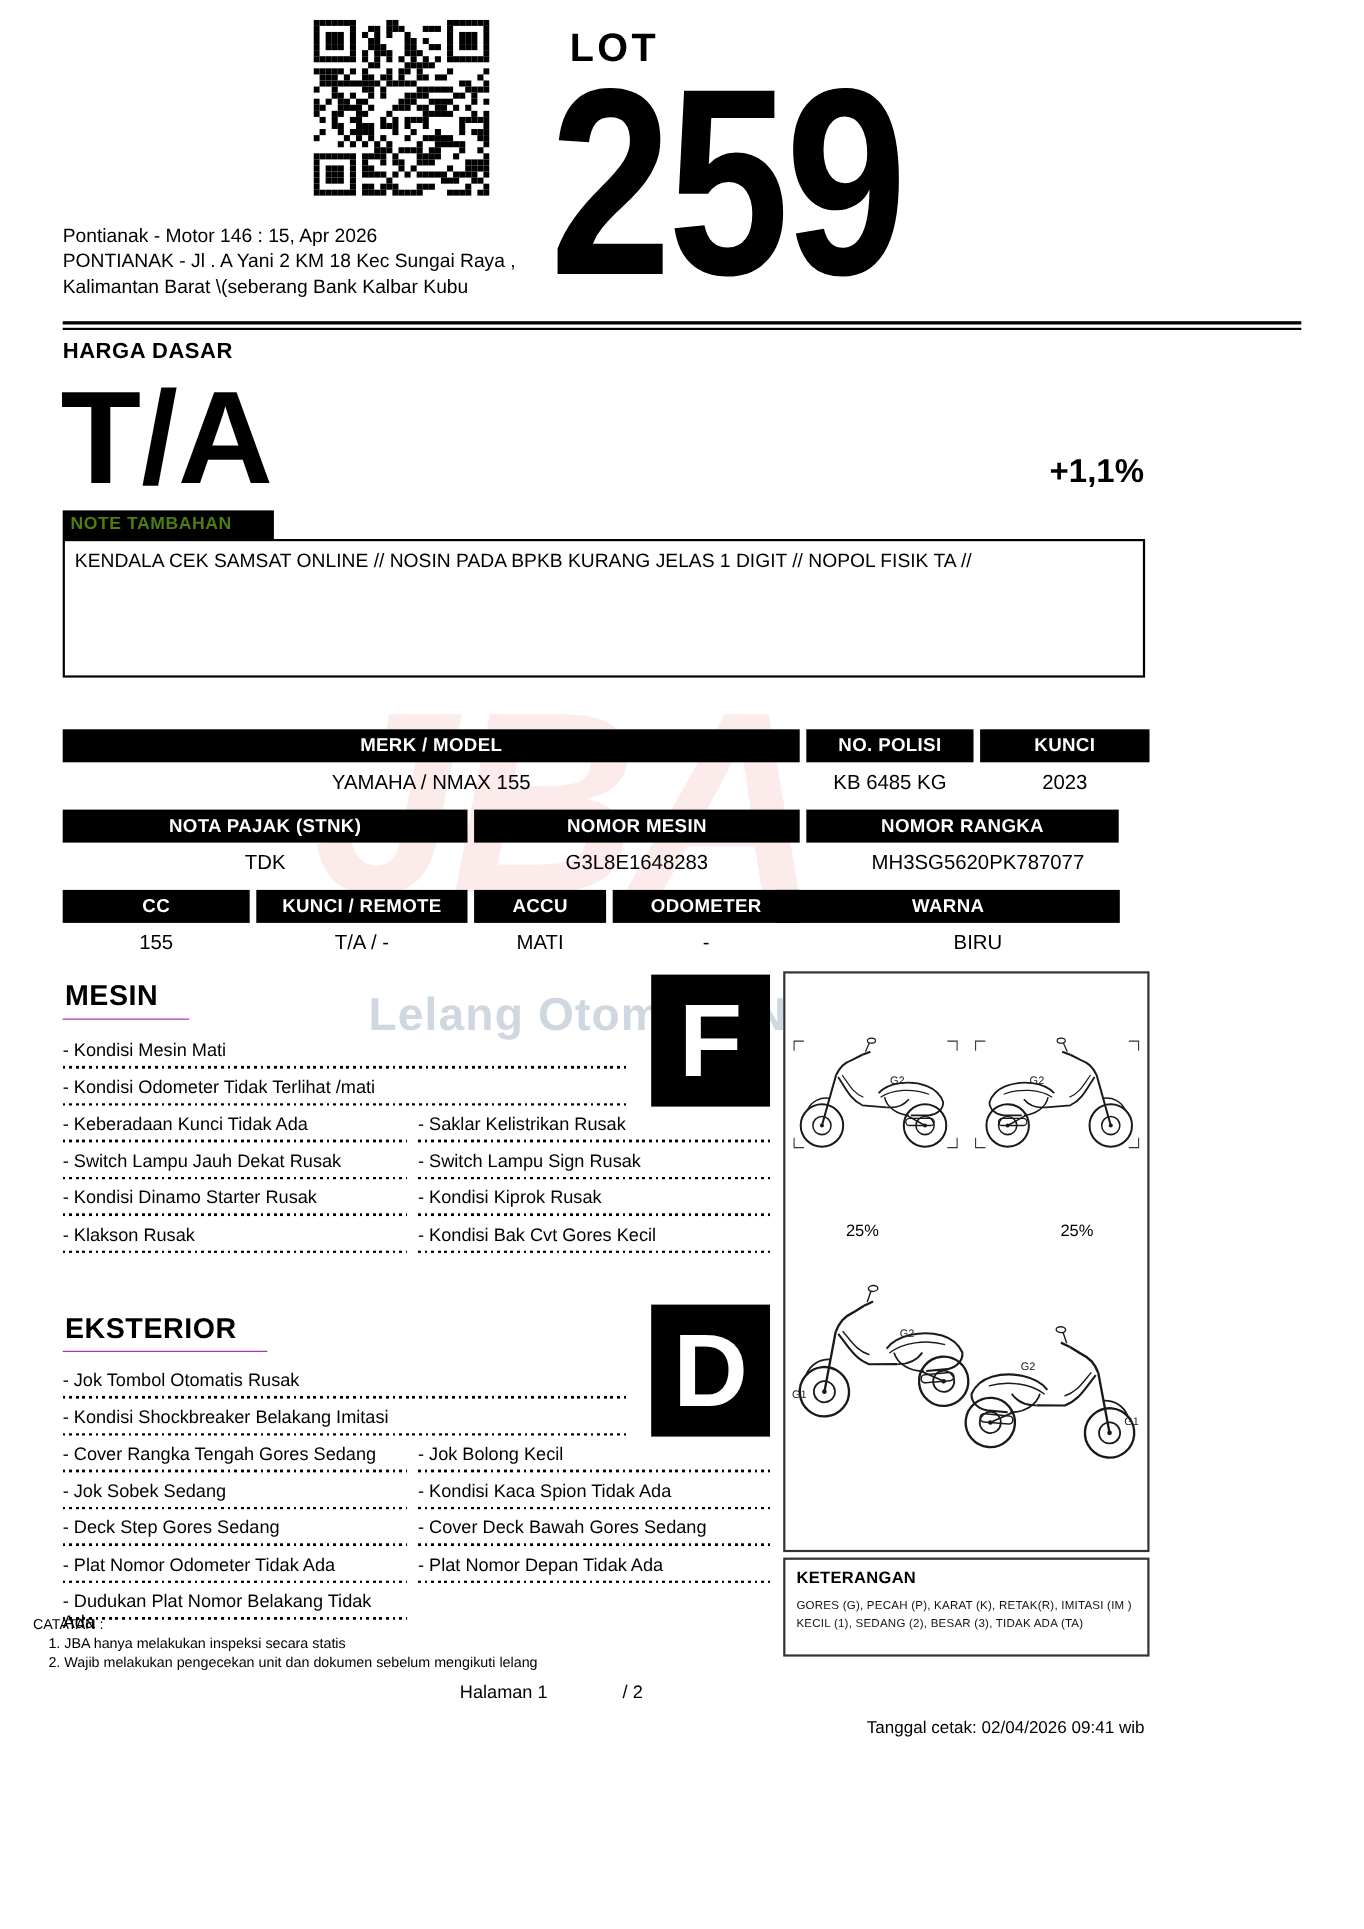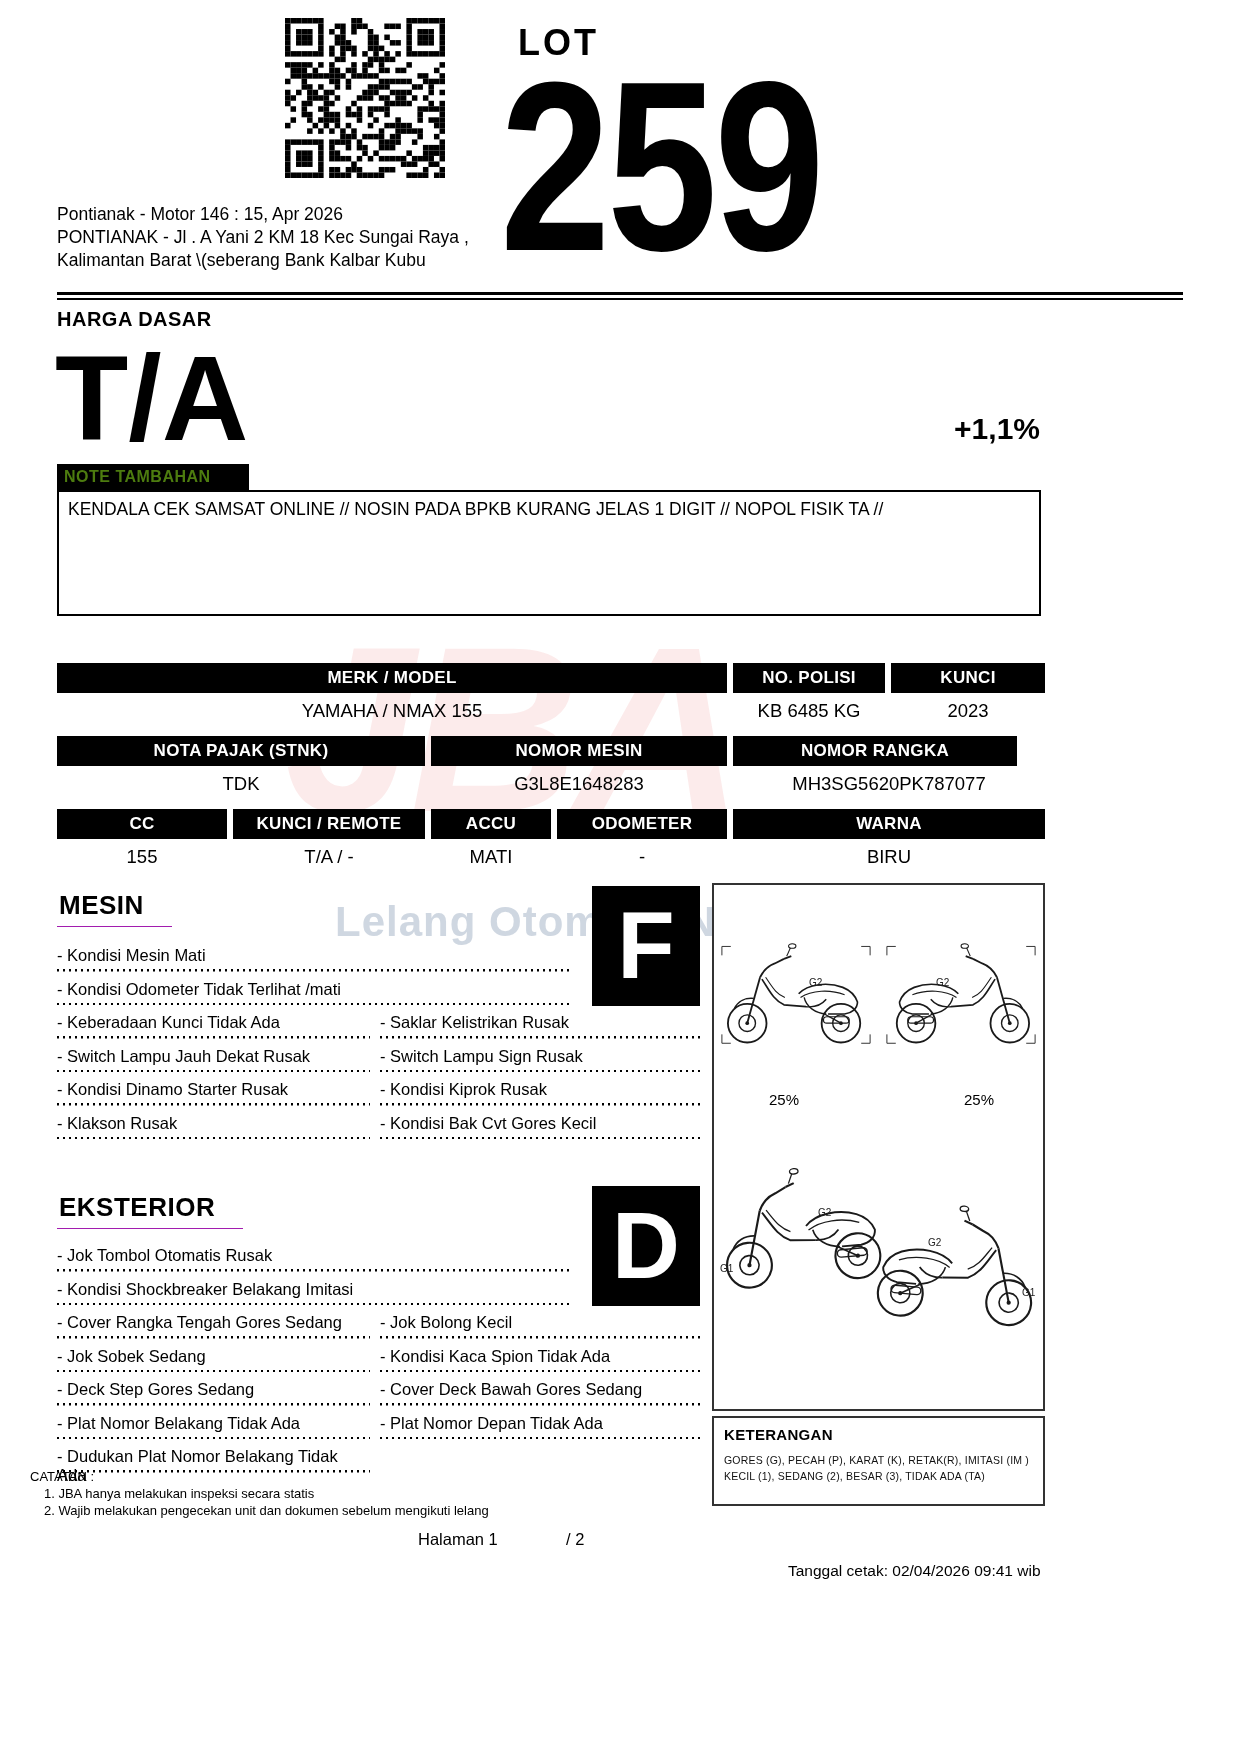--- a/index.html
+++ b/index.html
@@ -45,21 +45,21 @@
   .lrow.pair { display:flex; padding-top:0; }
   .lrow.pair > div { height:33.5px; padding-top:8px; }
   .pl { width:313px; }
   .pr { width:320px; margin-left:10px; }
   .full { width:513px; }
   .tail { width:313px; }
   .dot { background-image:repeating-linear-gradient(90deg,#000 0 2.5px,transparent 2.5px 6px);
          background-size:100% 2.5px; background-position:0 100%; background-repeat:no-repeat; }
 
   .diagram-box { width:333px; height:528px; border:2px solid #333; background:#fff; }
-  .diagram-box .lbl { position:absolute; font-size:15px; }
+  .diagram-box .lbl { position:absolute; font-size:15px;margin-top:20px; }
   .diagram-box .glbl { position:absolute; font-size:10px; color:#222; }
 
   .ket-box { width:333px; height:90px; border:2px solid #333; padding:8px 10px; }
   .ket-title { font-size:15px; font-weight:bold; margin-bottom:9px; letter-spacing:0.3px; }
   .ket-line { font-size:10.5px; line-height:16px; letter-spacing:0.2px; color:#111; }
 
   .catatan { font-size:13px; line-height:17px; }
   .catatan .ci { padding-left:14px; }
 
   .footer-page { font-size:16.5px; }
@@ -521,21 +521,21 @@
   <div class="th" style="left:431px; top:736px; width:296px;">NOMOR MESIN</div>
   <div class="th" style="left:733px; top:736px; width:284px;">NOMOR RANGKA</div>
   <div class="td" style="left:57px;  top:768px; width:368px;">TDK</div>
   <div class="td" style="left:431px; top:768px; width:296px;">G3L8E1648283</div>
   <div class="td" style="left:733px; top:768px; width:312px;">MH3SG5620PK787077</div>
 
   <div class="th" style="left:57px;  top:809px; width:170px;">CC</div>
   <div class="th" style="left:233px; top:809px; width:192px;">KUNCI / REMOTE</div>
   <div class="th" style="left:431px; top:809px; width:120px;">ACCU</div>
   <div class="th" style="left:557px; top:809px; width:170px;">ODOMETER</div>
-  <div class="th" style="left:733px; top:809px; width:312px;">WARNA</div>
+  <div class="th" style="left:706px; top:809px; width:312px;">WARNA</div>
   <div class="td" style="left:57px;  top:841px; width:170px;">155</div>
   <div class="td" style="left:233px; top:841px; width:192px;">T/A / -</div>
   <div class="td" style="left:431px; top:841px; width:120px;">MATI</div>
   <div class="td" style="left:557px; top:841px; width:170px;">-</div>
   <div class="td" style="left:733px; top:841px; width:312px;">BIRU</div>
 
   <div class="abs section-title" style="left:57px; top:890px;">MESIN</div>
   <div class="abs grade-badge" style="left:592px; top:886px;">F</div>
 
   <div class="abs list" style="left:57px; top:938px;">
@@ -571,21 +571,21 @@
     </div>
     <div class="lrow pair">
       <div class="pl dot">- Jok Sobek Sedang</div>
       <div class="pr dot">- Kondisi Kaca Spion Tidak Ada</div>
     </div>
     <div class="lrow pair">
       <div class="pl dot">- Deck Step Gores Sedang</div>
       <div class="pr dot">- Cover Deck Bawah Gores Sedang</div>
     </div>
     <div class="lrow pair">
-      <div class="pl dot">- Plat Nomor Belakang Tidak Ada</div>
+      <div class="pl dot">- Plat Nomor Odometer Tidak Ada</div>
       <div class="pr dot">- Plat Nomor Depan Tidak Ada</div>
     </div>
     <div class="lrow tail dot">- Dudukan Plat Nomor Belakang Tidak Ada</div>
   </div>
 
   <div class="abs diagram-box" style="left:712px; top:883px;">
     <svg viewBox="0 0 333 528" style="width:100%; height:100%;">
       <defs>
         <g id="scoot" fill="none" stroke="#1a1a1a">
           <circle cx="34" cy="90" r="21" stroke-width="2"></circle>

